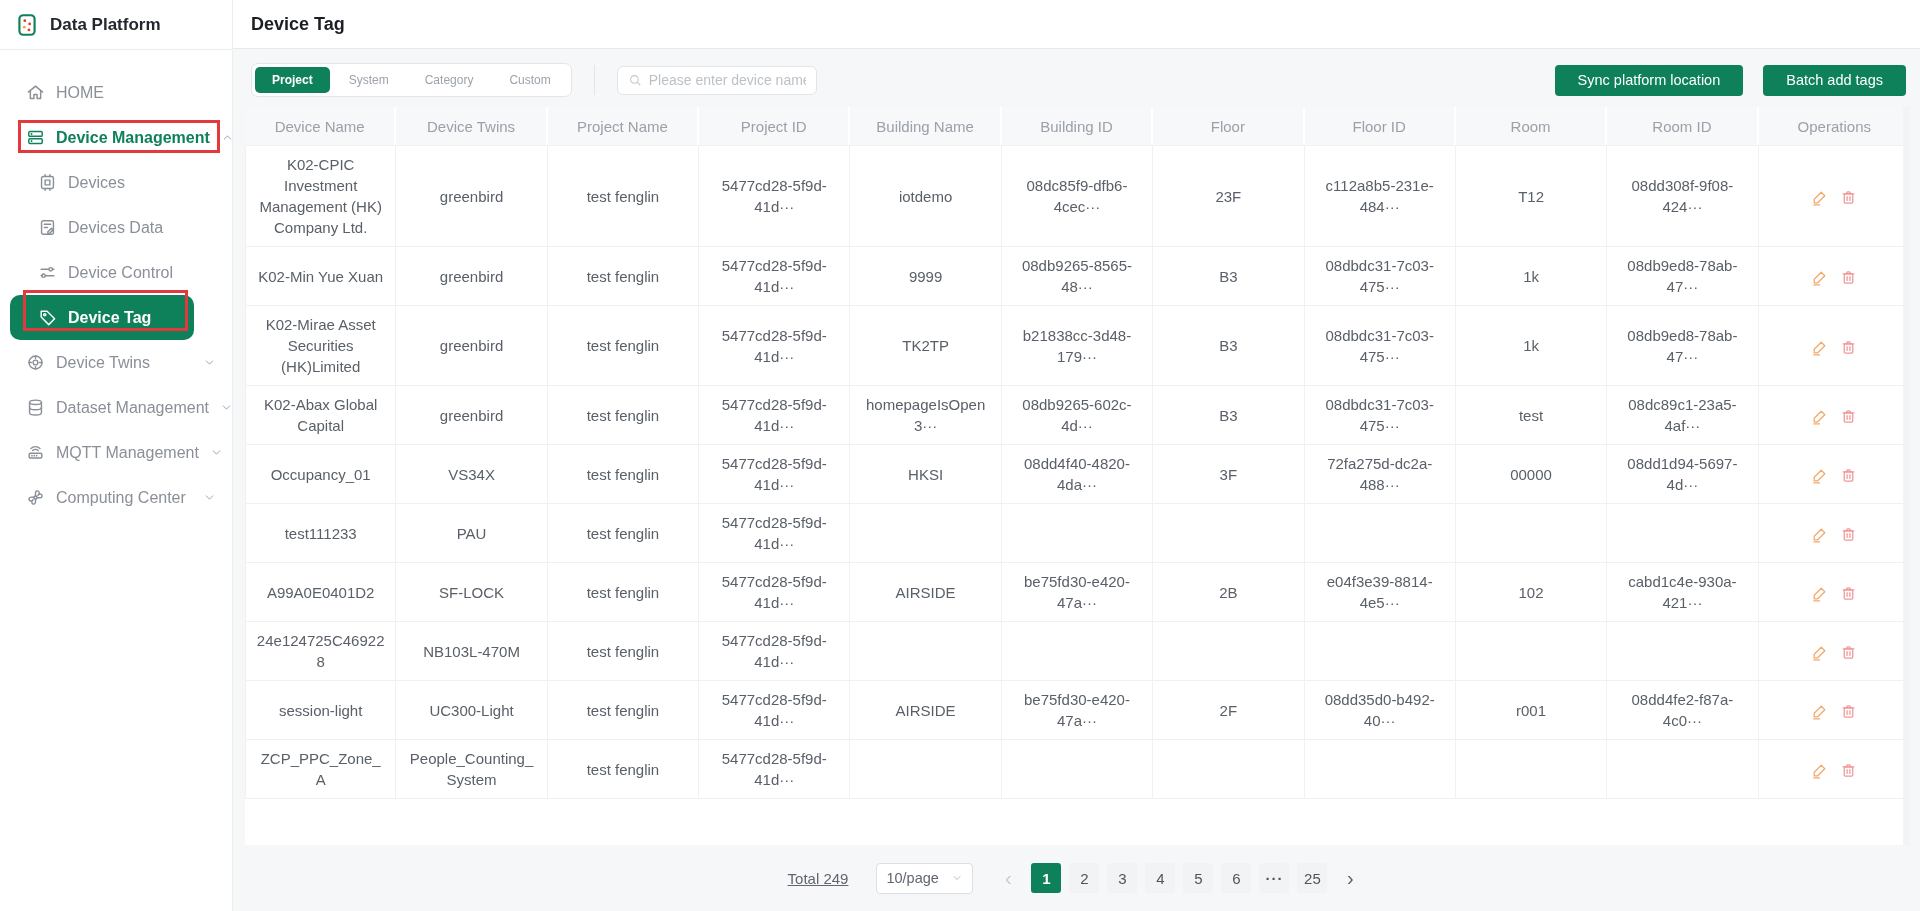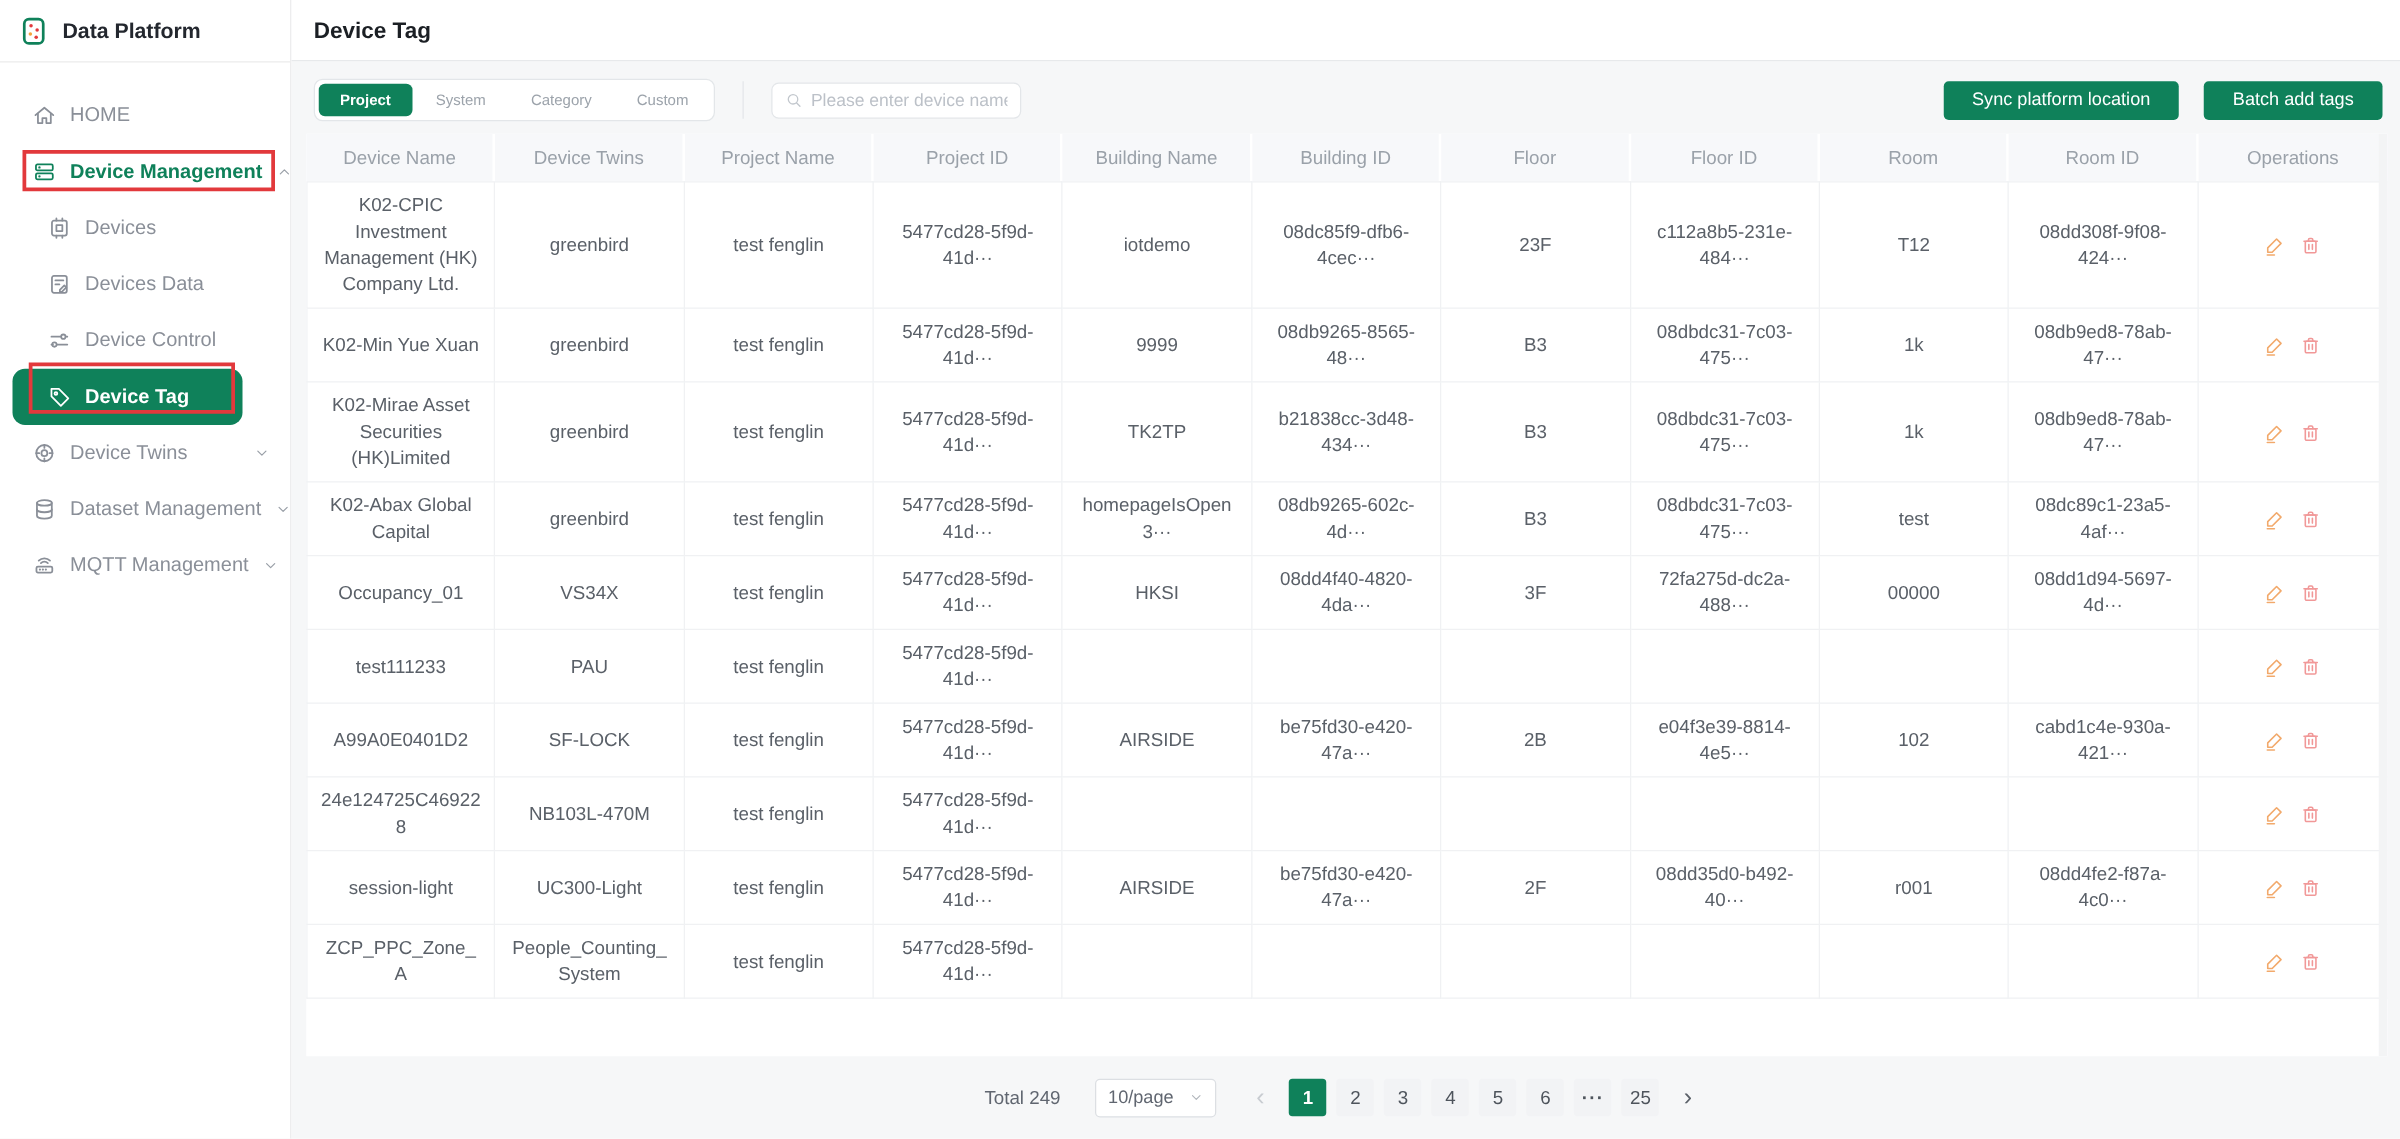--- a/index.html
+++ b/index.html
@@ -57,21 +57,21 @@
   tbody tr:first-child td { border-top:1px solid #f0f1f3; }
   .ops { white-space:nowrap; }
   .op-icon { display:inline-flex; width:17px; height:17px; margin:0 6px; cursor:pointer; vertical-align:middle; }
   .op-icon svg { width:17px; height:17px; }
   .op-edit { color:#f2a96b; }
   .op-delete { color:#f19898; }
   .scroll-strip { position:absolute; top:0; right:0; width:7px; height:100%; background:#f3f4f5; }
 
   
   .pagination { flex:1; display:flex; align-items:center; justify-content:center; gap:8px; }
-  .total { font-size:15px; color:#606670; margin-right:20px; }
+  .total { font-size:15px; color:#606670; margin-right:20px;text-decoration:underline; }
   .page-size { display:flex; align-items:center; justify-content:space-between; width:97px; height:31px; background:#fff; border:1px solid #dcdfe3; border-radius:4px; padding:0 9px; font-size:14.5px; color:#606670; cursor:pointer; margin-right:12px; }
   .ps-chev { width:12px; height:12px; display:inline-flex; color:#b0b5bb; }
   .ps-chev svg { width:12px; height:12px; }
   .pg-arrow { border:none; background:transparent; width:30px; height:30px; font-size:20px; line-height:28px; color:#5a6068; cursor:pointer; font-family:inherit; }
   .pg-arrow.prev { color:#c8ccd1; }
   .pages { display:flex; gap:8px; }
   .pg { width:30px; height:30px; display:flex; align-items:center; justify-content:center; background:#f2f3f5; border-radius:3px; font-size:15px; color:#4e545c; cursor:pointer; }
   .pg.active { background:#0f815a; color:#fff; font-weight:bold; }
   .pg.dots { font-weight:bold; letter-spacing:1px; }
 </style>
@@ -194,20 +194,34 @@
               <path d="M7.5 16h.01M10.5 16h.01M13.5 16h.01" stroke-width="2.2"></path>
             </svg>
           </span>
           <span class="mi-label">MQTT Management</span>
           <span class="mi-chev">
             <svg viewBox="0 0 24 24" fill="none" stroke="currentColor" stroke-width="1.8" stroke-linecap="round" stroke-linejoin="round">
               <path d="M6 9l6 6 6-6"></path>
             </svg>
           </span>
         </div>
+        <div class="menu-item">
+          <span class="mi-icon">
+            <svg viewBox="0 0 24 24" fill="none" stroke="currentColor" stroke-width="1.8" stroke-linecap="round" stroke-linejoin="round">
+              <circle cx="12" cy="12" r="2"></circle>
+              <path d="M12 10c.2-3-1.2-5.3 1.6-6.2 2.6-.8 4.6 2.7 1.7 5.2M14 12.3c3-.2 5.3 1.2 6.2-1.6.8-2.6-2.7-4.6-5.2-1.7M10 11.7c-3 .2-5.3-1.2-6.2 1.6-.8 2.6 2.7 4.6 5.2 1.7M12 14c-.2 3 1.2 5.3-1.6 6.2-2.6.8-4.6-2.7-1.7-5.2"></path>
+            </svg>
+          </span>
+          <span class="mi-label">Computing Center</span>
+          <span class="mi-chev">
+            <svg viewBox="0 0 24 24" fill="none" stroke="currentColor" stroke-width="1.8" stroke-linecap="round" stroke-linejoin="round">
+              <path d="M6 9l6 6 6-6"></path>
+            </svg>
+          </span>
+        </div>
       </nav>
     <div class="annot annot-dm"></div>
     <div class="annot annot-dt"></div>
   </aside>
 
   <main class="main">
     <header class="main-header">
       <h1>Device Tag</h1>
     </header>
 
@@ -302,21 +316,21 @@
                     <path d="M10 10.8v5.4M14 10.8v5.4"></path>
                   </svg>
                 </span></td>
             </tr>
             <tr>
               <td>K02-Mirae Asset Securities (HK)Limited</td>
               <td>greenbird</td>
               <td>test fenglin</td>
               <td>5477cd28-5f9d-41d···</td>
               <td>TK2TP</td>
-              <td>b21838cc-3d48-434···</td>
+              <td>b21838cc-3d48-179···</td>
               <td>B3</td>
               <td>08dbdc31-7c03-475···</td>
               <td>1k</td>
               <td>08db9ed8-78ab-47···</td>
               <td class="ops"><span class="op-icon op-edit">
                   <svg viewBox="0 0 24 24" fill="none" stroke="currentColor" stroke-width="1.8" stroke-linecap="round" stroke-linejoin="round">
                     <path d="M14.5 4.5l5 5L9.5 19.5H4.5v-5z"></path>
                     <path d="M4 22.5h8"></path>
                   </svg>
                 </span><span class="op-icon op-delete">

